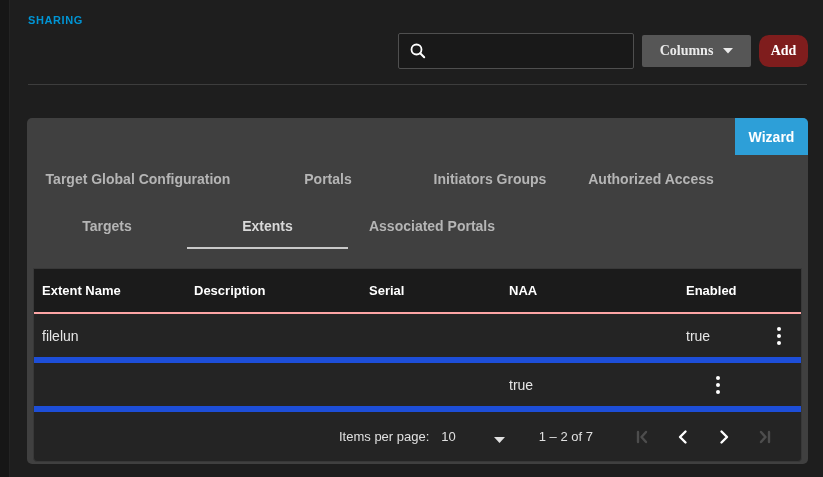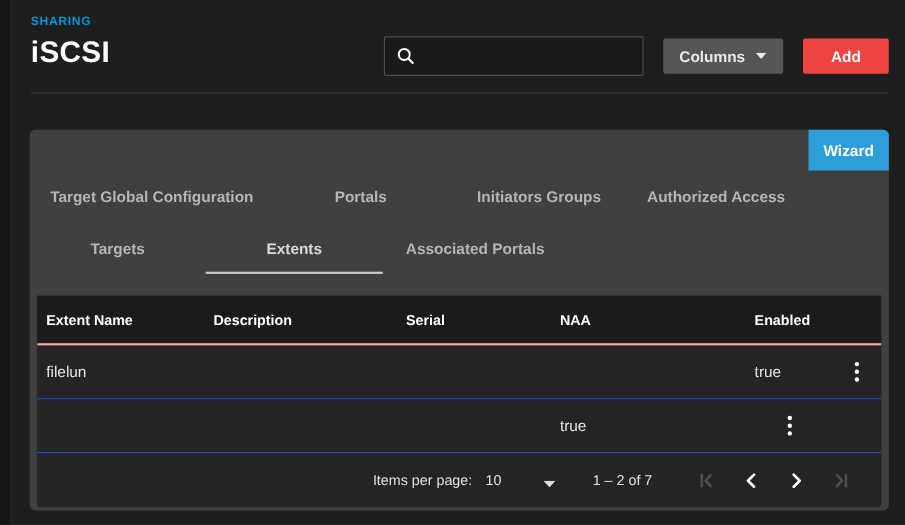--- a/index.html
+++ b/index.html
@@ -21,40 +21,40 @@
   .page-header { position: absolute; left: 28px; top: 14px; }
   .breadcrumb {
     color: #0095d5; font-size: 11px; font-weight: bold; letter-spacing: .6px;
   }
   .page-title {
     margin-top: 6px; color: #ffffff; font-size: 27px; font-weight: bold; letter-spacing: .3px;
   }
 
   .header-controls {
     position: absolute; top: 33px; right: 15px;
-    display: flex; align-items: center; gap: 18px; height: 36px;
+    display: flex; align-items: center; gap: 8px; height: 36px; font-family: Liberation Serif, serif;
   }
   .search-box {
     width: 236px; height: 36px; background: #191919;
     border: 1px solid #4f4f4f; border-radius: 2px;
     display: flex; align-items: center; padding: 0 10px; gap: 8px;
   }
   .search-box input {
     flex: 1; background: transparent; border: none; outline: none;
     color: #e6e6e6; font-size: 14px; font-family: inherit;
   }
   .btn {
     height: 32px; border: none; border-radius: 2px; cursor: pointer;
     font-family: inherit; font-size: 14px; font-weight: bold;
     display: flex; align-items: center; justify-content: center;
   }
   .btn-columns {
     width: 109px; background: #565656; color: #eaeaea; gap: 10px;
   }
-  .btn-add { width: 78px; background: #ef4444; color: #ffffff; }
+  .btn-add { width: 49px; background: #7f1d1d; color: #ffffff; border-radius: 10px; }
 
   .header-divider {
     position: absolute; top: 84px; left: 28px; right: 16px;
     height: 1px; background: #3d3d3d;
   }
 
   
   .card {
     position: absolute; left: 27px; top: 118px; width: 781px; height: 346px;
     background: #404040; border-radius: 5px;
@@ -91,21 +91,21 @@
   }
   .tgrid {
     display: grid;
     grid-template-columns: 152px 175px 140px 177px 1fr 44px;
     align-items: center;
   }
   .thead {
     height: 45px; background: #1b1b1b; border-bottom: 2px solid #fca5a5;
   }
   .thead .cell { color: #ffffff; font-size: 13px; font-weight: bold; }
-  .trow { height: 49px; border-bottom: 1px solid #1d4ed8; }
+  .trow { height: 49px; border-bottom: 6px solid #1d4ed8; }
   .cell { padding-left: 8px; font-size: 14px; color: #e6e6e6; overflow: hidden; white-space: nowrap; }
   .cell-actions { display: flex; justify-content: center; padding-left: 0; }
   .kebab {
     background: none; border: none; cursor: pointer; padding: 4px 8px;
     display: flex; align-items: center;
   }
 
   
   .paginator {
     flex: 1; display: flex; align-items: center; justify-content: flex-end;
@@ -124,21 +124,20 @@
   .nav-disabled { stroke: #4d4d4d; }
   .nav-enabled { stroke: #ffffff; }
 </style>
 </head>
 <body>
 
 <div class="side-strip"></div>
 
 <div class="page-header">
   <div class="breadcrumb">SHARING</div>
-  <div class="page-title">iSCSI</div>
 </div>
 
 <div class="header-controls">
   <div class="search-box">
     <span style="display:flex;">
       <svg width="18" height="18" viewBox="0 0 18 18">
         <circle cx="7.5" cy="7.5" r="5" fill="none" stroke="#ffffff" stroke-width="1.8"></circle>
         <line x1="11.2" y1="11.2" x2="15.2" y2="15.2" stroke="#ffffff" stroke-width="2" stroke-linecap="round"></line>
       </svg>
     </span>

